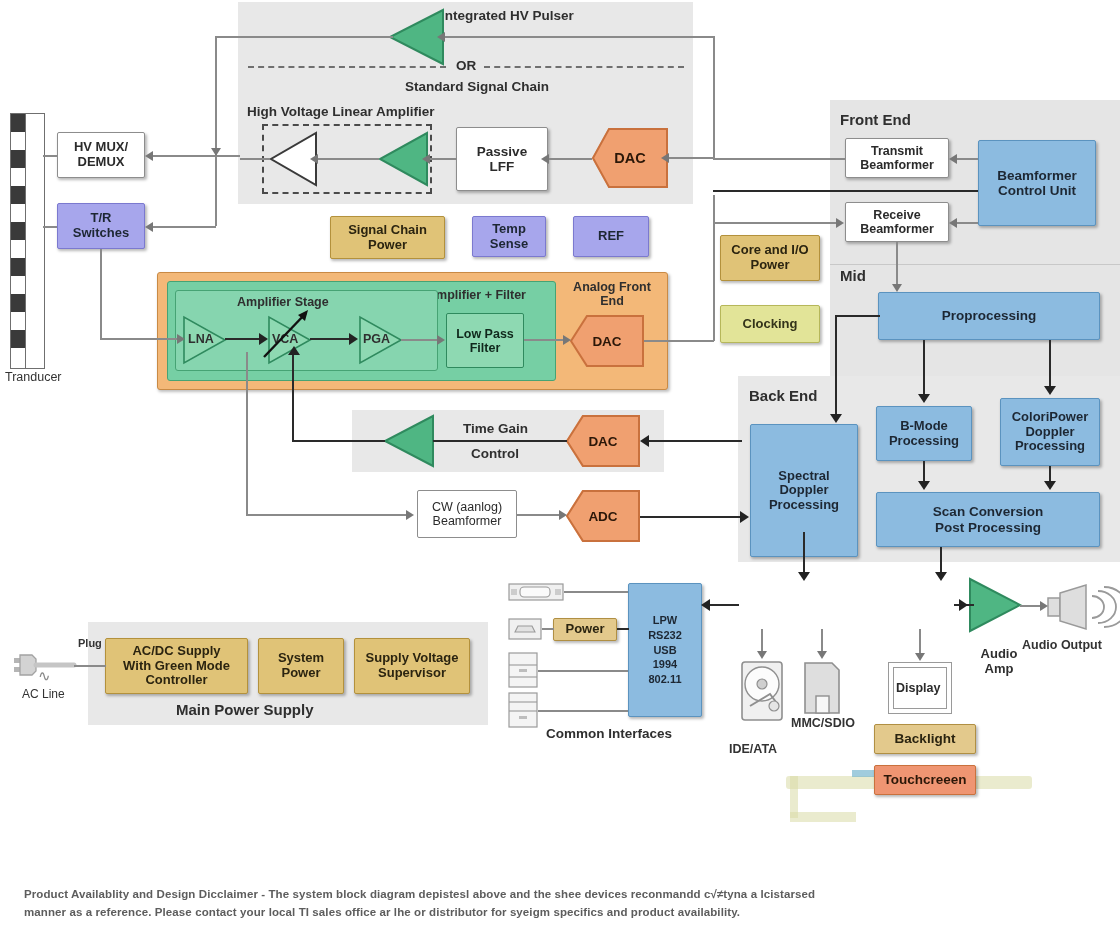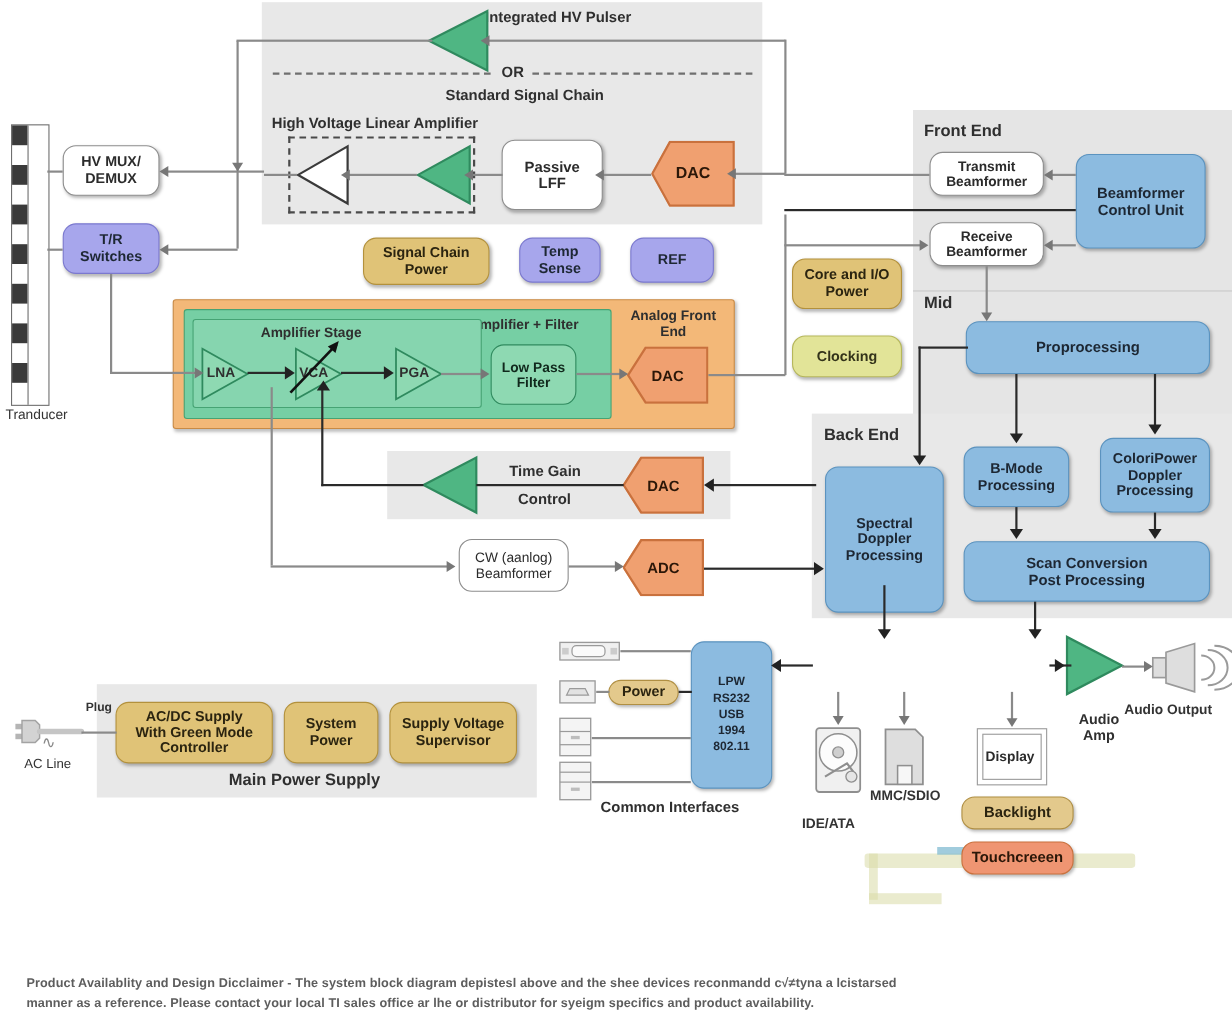--- a/index.html
+++ b/index.html
@@ -7,21 +7,21 @@
   #stage{position:relative;width:1120px;height:928px;overflow:hidden;background:#fff;}
 
   
   .abs{position:absolute;box-sizing:border-box;}
   .grp{position:absolute;background:#e8e8e8;box-sizing:border-box;}
   .grp2{position:absolute;background:#e5e5e5;box-sizing:border-box;}
   .lbl{position:absolute;font-weight:bold;color:#2f2f2f;white-space:pre;line-height:1.12;}
   .cap{position:absolute;color:#333;white-space:pre;line-height:1.15;}
 
   .box{position:absolute;box-sizing:border-box;display:flex;align-items:center;justify-content:center;
-       text-align:center;font-weight:bold;line-height:1.12;border-radius:12px;white-space:pre-line;}
+       text-align:center;font-weight:bold;line-height:1.12;border-radius:2px;white-space:pre-line;}
   .box.sh{box-shadow:1.5px 2px 3px rgba(0,0,0,.28);}
   .white{background:#ffffff;border:1px solid #8d8d8d;color:#2b2b2b;font-weight:bold;}
   .blue{background:#8cbbe0;border:1px solid #5b93bf;color:#1d2733;}
   .violet{background:#a7a6ec;border:1px solid #7b79cf;color:#1d2733;}
   .tan{background:#e0c377;border:1px solid #b3913c;color:#2b2410;}
   .tan2{background:#e3c98c;border:1px solid #b08f43;color:#2b2410;}
   .olive{background:#e2e498;border:1px solid #b6b75a;color:#33331a;}
 
   
   .afe-outer{position:absolute;background:#f3b878;border:1px solid #c98a45;border-radius:3px;
@@ -328,21 +328,21 @@
   <div class="lbl" style="left:546px;top:726px;font-size:13.5px;">Common Interfaces</div>
 
   <div class="grp" style="left:88px;top:622px;width:400px;height:103px;"></div>
   <div class="box tan sh" style="left:105px;top:638px;width:143px;height:56px;font-size:13px;">AC/DC Supply
 With Green Mode
 Controller</div>
   <div class="box tan sh" style="left:258px;top:638px;width:86px;height:56px;font-size:13px;">System
 Power</div>
   <div class="box tan sh" style="left:354px;top:638px;width:116px;height:56px;font-size:13px;">Supply Voltage
 Supervisor</div>
-  <div class="lbl" style="left:208px;top:702px;font-size:15px;text-align:right;">Main Power Supply</div>
+  <div class="lbl" style="left:176px;top:702px;font-size:15px;text-align:right;">Main Power Supply</div>
 
   <div class="tri" style="left:12px;top:647px;">
     <svg width="74" height="34">
       <rect x="2" y="11" width="6" height="5" fill="#b5b5b5"></rect>
       <rect x="2" y="20" width="6" height="5" fill="#b5b5b5"></rect>
       <path d="M8,8 L20,8 L24,12 L24,24 L20,28 L8,28 Z" fill="#d3d3d3" stroke="#a3a3a3" stroke-width="1.3"></path>
       <path d="M24,18 L46,18 Q60,18 62,18" fill="none" stroke="#c5c5c5" stroke-width="5" stroke-linecap="round"></path>
     </svg>
   </div>
   <div class="cap" style="left:30px;top:637px;font-size:11px;font-weight:bold;margin-left:48px;">Plug</div>

